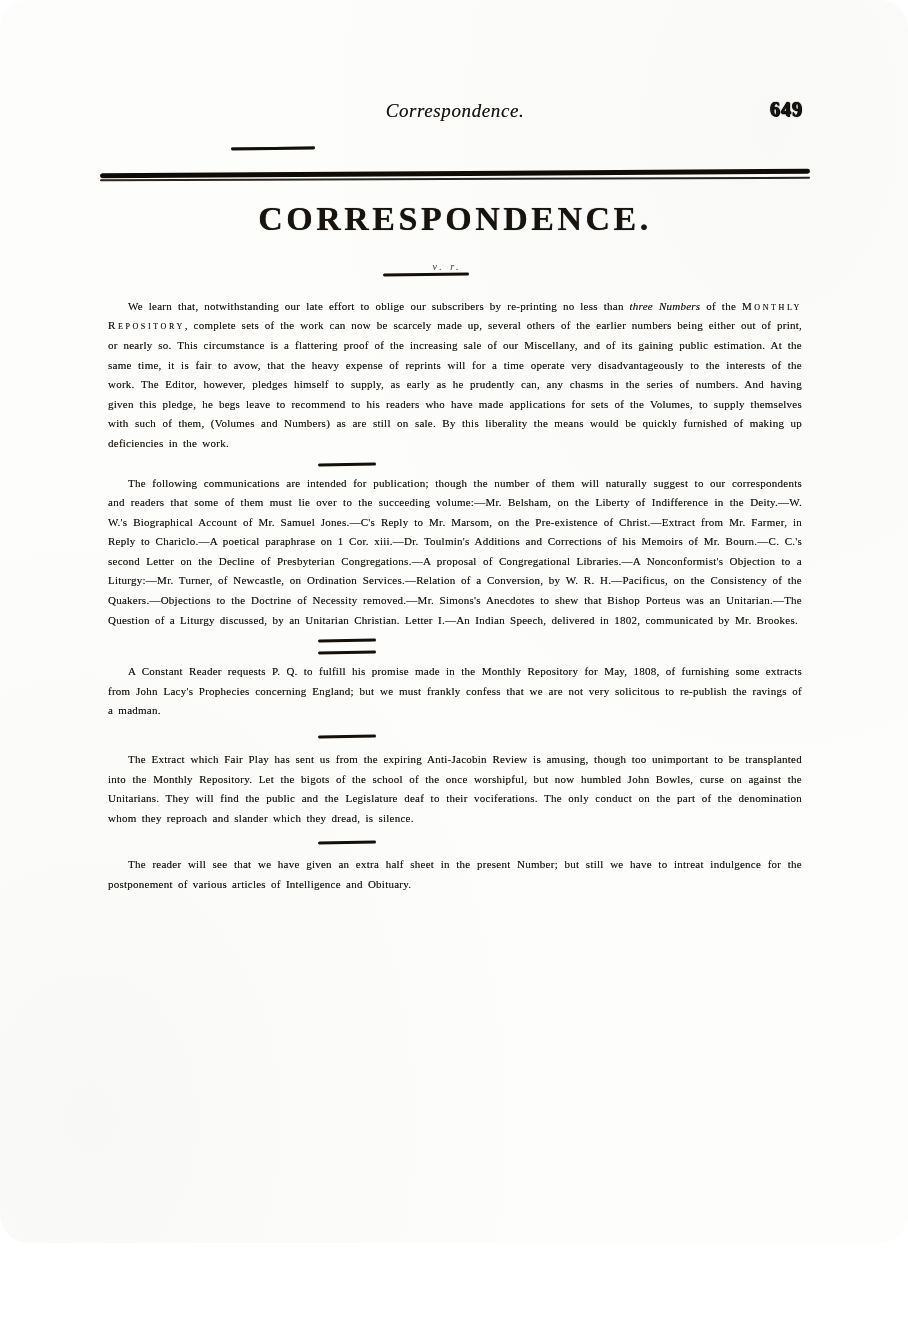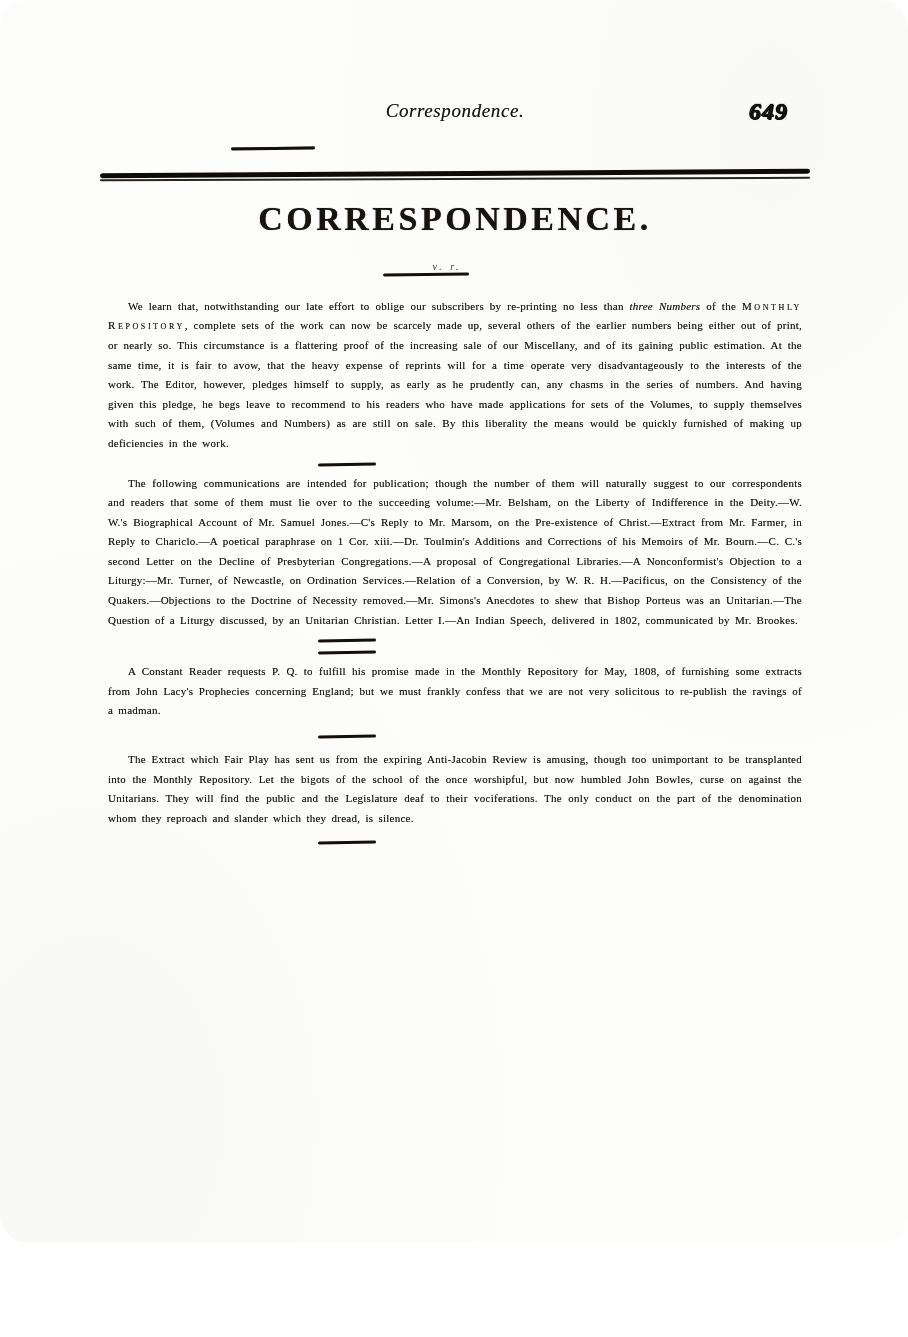--- a/index.html
+++ b/index.html
@@ -18,24 +18,23 @@
     border-radius:29px;
   }
   .ink{ text-shadow:0 0 0.6px rgba(25,18,8,0.55); }
 
   
   .running-head-row{ position:relative; height:26px; }
   .running-head{
     text-align:center; font-style:italic; font-size:19px; letter-spacing:0.6px;
   }
   .page-number{
-    position:absolute; right:22px; top:-2px;
-    font-weight:bold; font-size:24px; letter-spacing:1px;
+    position:absolute; right:7px; top:-2px;
+    font-weight:bold; font-size:20px; letter-spacing:1px;
     text-shadow:0 0 1.4px #000, 0.7px 0.6px 0 #000, -0.4px 0.3px 0 #000;
-    font-style:italic;
   }
 
   
   .front-matter{ display:flex; gap:14px; margin-top:15px; }
   .front-col{ font-size:16.5px; line-height:21px; text-align:justify; letter-spacing:0.2px; word-spacing:1.5px; }
   .front-left{ width:346px; }
   .front-right{ flex:1; }
   .column-rule{
     width:84px; height:3px; background:#141009; margin:6px auto 0 auto;
     border-radius:2px; transform:rotate(-0.6deg);
@@ -115,14 +114,15 @@
   <div class="short-rule"></div>
 
   <p class="para">A Constant Reader requests P. Q. to fulfill his promise made in the Monthly Repository for May, 1808, of furnishing some extracts from John Lacy's Prophecies concerning England; but we must frankly confess that we are not very solicitous to re-publish the ravings of a madman.</p>
 
   <div class="short-rule" style="margin-top:14px; margin-bottom:12px;"></div>
 
   <p class="para">The Extract which Fair Play has sent us from the expiring Anti-Jacobin Review is amusing, though too unimportant to be transplanted into the Monthly Repository. Let the bigots of the school of the once worshipful, but now humbled John Bowles, curse on against the Unitarians. They will find the public and the Legislature deaf to their vociferations. The only conduct on the part of the denomination whom they reproach and slander which they dread, is silence.</p>
 
   <div class="short-rule" style="margin-top:13px; margin-bottom:11px;"></div>
 
+  <p class="para">The reader will see that we have given an extra half sheet in the present Number; but still we have to intreat indulgence for the postponement of various articles of Intelligence and Obituary.</p>
 
 </div>
 
 </body></html>

